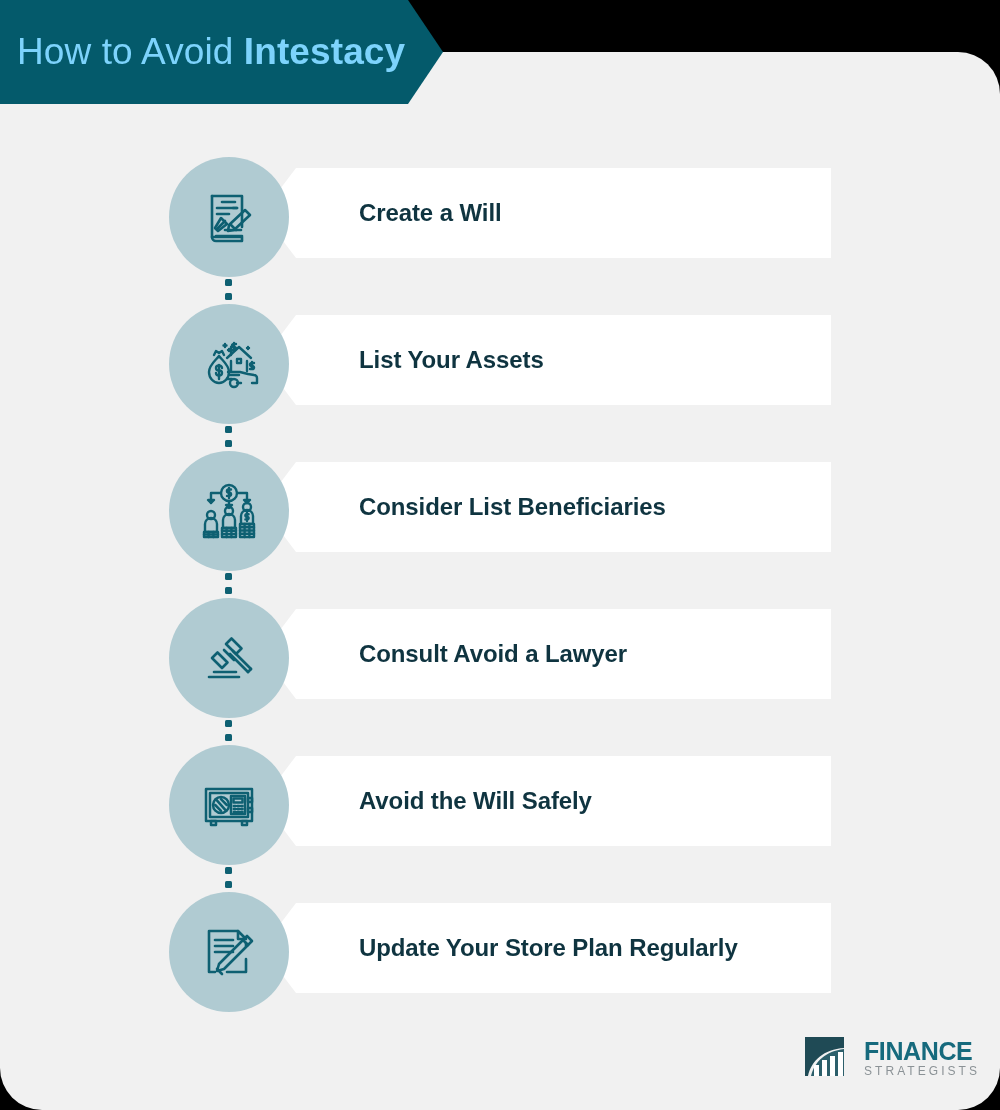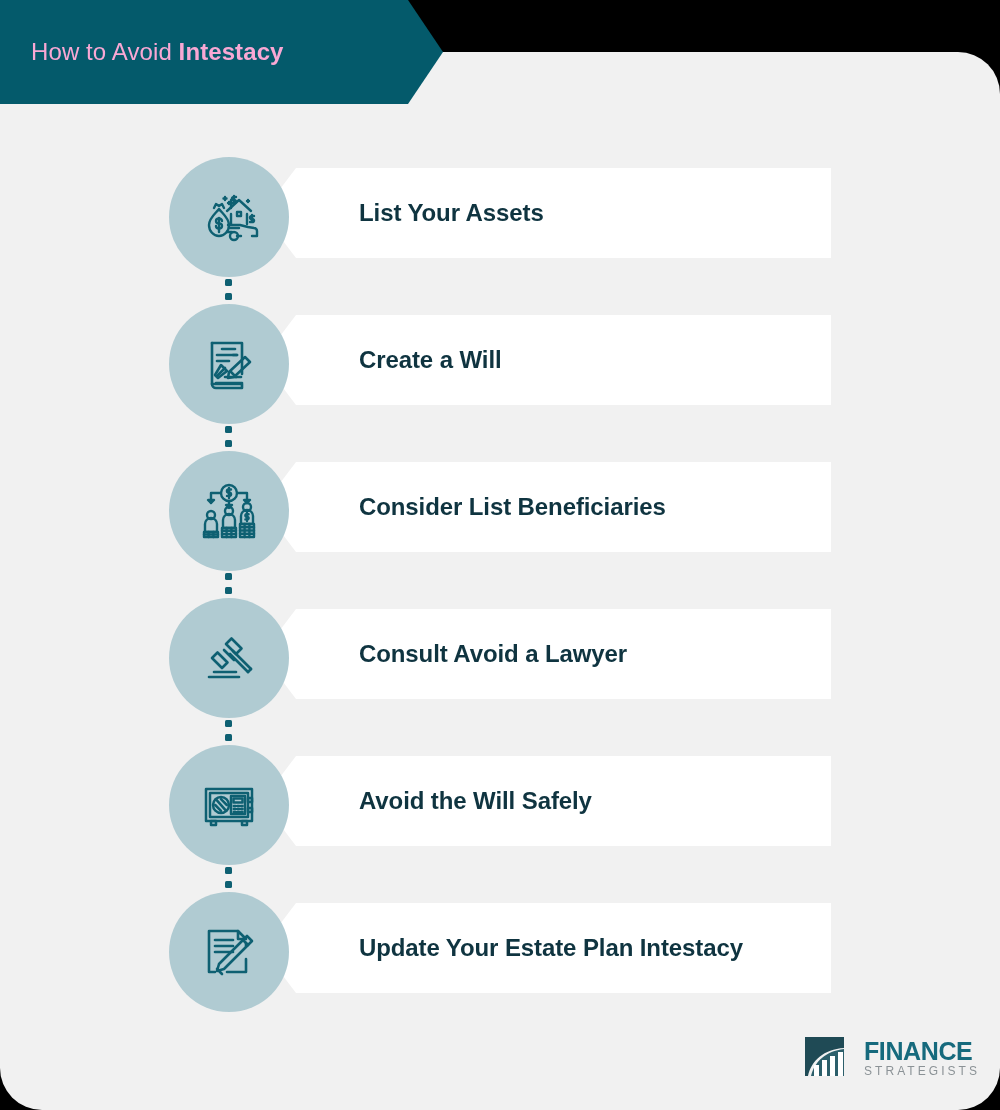--- a/index.html
+++ b/index.html
@@ -47,25 +47,25 @@
     top: 0;
     width: 443px;
     height: 104px;
     background: #045a6b;
     -webkit-clip-path: polygon(0 0, 408px 0, 443px 52px, 408px 104px, 0 104px);
     clip-path: polygon(0 0, 408px 0, 443px 52px, 408px 104px, 0 104px);
     display: flex;
     align-items: center;
   }
   .banner-title {
-    color: #f9a8d4;
-    font-size: 24px;
+    color: #7dd3fc;
+    font-size: 37px;
     font-weight: 400;
     letter-spacing: 0.1px;
-    margin-left: 31px;
+    margin-left: 17px;
     white-space: nowrap;
   }
   .banner-title b {
     font-weight: 700;
   }
 
   
   .steps {
     position: absolute;
     left: 0;
@@ -173,20 +173,49 @@
 <div id="page">
 
   <div class="page-bg"></div>
   <div class="page-bg-square-tl"></div>
 
   <div class="banner">
     <div class="banner-title"><span>How to Avoid </span><b>Intestacy</b></div>
   </div>
 
   <div class="steps">
+
+    <div class="step-row">
+      <div class="circle">
+        <span>
+        <svg width="64" height="64" viewBox="0 0 64 64" fill="none" stroke="#0e6072" stroke-width="2.6" stroke-linecap="round" stroke-linejoin="round">
+          <path d="M15 11 H45 V42 M45 52 V56 H19 a4 4 0 0 1 -4 -4 Z"></path>
+          <path d="M15 11 V52"></path>
+          <path d="M19 51 H45"></path>
+          <path d="M25 17 H38"></path>
+          <path d="M20 23 H40"></path>
+          <path d="M20 29 H32"></path>
+          <path d="M36 23 H40"></path>
+          <path d="M28 45 H44"></path>
+          <path d="M24 33 l6 6 -9 7 -3 -3 Z"></path>
+          <path d="M21 43 l7 -7"></path>
+          <path d="M48 25 l5 5 -16 15 -6 1 1 -6 Z"></path>
+          <path d="M34 40 l5 5"></path>
+        </svg>
+        </span>
+      </div>
+      <div class="card">
+        <div class="card-label">Create a Will</div>
+      </div>
+      <div class="connector">
+          <i></i>
+          <i></i>
+          <i></i>
+        </div>
+    </div>
 
     <div class="step-row">
       <div class="circle">
         <span>
         <svg width="64" height="64" viewBox="0 0 64 64" fill="none" stroke="#0e6072" stroke-width="2.4" stroke-linecap="round" stroke-linejoin="round">
           <path d="M12 40 a10 11 0 1 0 20 0 c0 -7 -7 -12 -10 -16 -3 4 -10 9 -10 16 Z"></path>
           <path d="M17 23 l2 -4 3 2 3 -2 2 4"></path>
           <path d="M22 33 v14"></path>
           <path d="M25 36 a3 2.5 0 0 0 -3 -2.5 a3 2.5 0 0 0 0 5 a3 2.5 0 0 1 0 5 a3 2.5 0 0 1 -3 -2.5"></path>
           <path d="M30 26 L42 15 L54 26"></path>
@@ -202,49 +231,20 @@
           <path d="M32 17 v2 M31 18 h2"></path>
           <path d="M51 15 v2 M50 16 h2"></path>
           <path d="M28 12 v3 M26.5 13.5 h3"></path>
           <path d="M37 11 v6 M39 12 h-3 a1.6 1.6 0 0 0 0 3 h2 a1.6 1.6 0 0 1 0 3 h-3"></path>
           <path d="M55 30 v7 M57 31 h-3 a1.6 1.6 0 0 0 0 3 h2 a1.6 1.6 0 0 1 0 3 h-3"></path>
         </svg>
         </span>
       </div>
       <div class="card">
         <div class="card-label">List Your Assets</div>
-      </div>
-      <div class="connector">
-          <i></i>
-          <i></i>
-          <i></i>
-        </div>
-    </div>
-
-    <div class="step-row">
-      <div class="circle">
-        <span>
-        <svg width="64" height="64" viewBox="0 0 64 64" fill="none" stroke="#0e6072" stroke-width="2.6" stroke-linecap="round" stroke-linejoin="round">
-          <path d="M15 11 H45 V42 M45 52 V56 H19 a4 4 0 0 1 -4 -4 Z"></path>
-          <path d="M15 11 V52"></path>
-          <path d="M19 51 H45"></path>
-          <path d="M25 17 H38"></path>
-          <path d="M20 23 H40"></path>
-          <path d="M20 29 H32"></path>
-          <path d="M36 23 H40"></path>
-          <path d="M28 45 H44"></path>
-          <path d="M24 33 l6 6 -9 7 -3 -3 Z"></path>
-          <path d="M21 43 l7 -7"></path>
-          <path d="M48 25 l5 5 -16 15 -6 1 1 -6 Z"></path>
-          <path d="M34 40 l5 5"></path>
-        </svg>
-        </span>
-      </div>
-      <div class="card">
-        <div class="card-label">Create a Will</div>
       </div>
       <div class="connector">
           <i></i>
           <i></i>
           <i></i>
         </div>
     </div>
 
     <div class="step-row">
       <div class="circle">
@@ -348,21 +348,21 @@
           <path d="M18 20 H36"></path>
           <path d="M18 26 H36"></path>
           <path d="M18 32 H36"></path>
           <path d="M50 16 l5 5 -28 28 -7 2 2 -7 Z"></path>
           <path d="M46 20 l5 5"></path>
           <path d="M20 49 l5 5"></path>
         </svg>
         </span>
       </div>
       <div class="card">
-        <div class="card-label">Update Your Estate Plan Intestacy</div>
+        <div class="card-label">Update Your Store Plan Regularly</div>
       </div>
     </div>
 
   </div>
 
   <div class="logo">
     <span>
     <svg class="logo-mark" viewBox="0 0 45 45" fill="none">
       <path d="M3 3 H42 V14 C22 15 9 27 6 42 H3 Z" fill="#1f4a55"></path>
       <path d="M42 15 C24 17 12 28 9 42 H42 Z" fill="#2c5f6b"></path>

